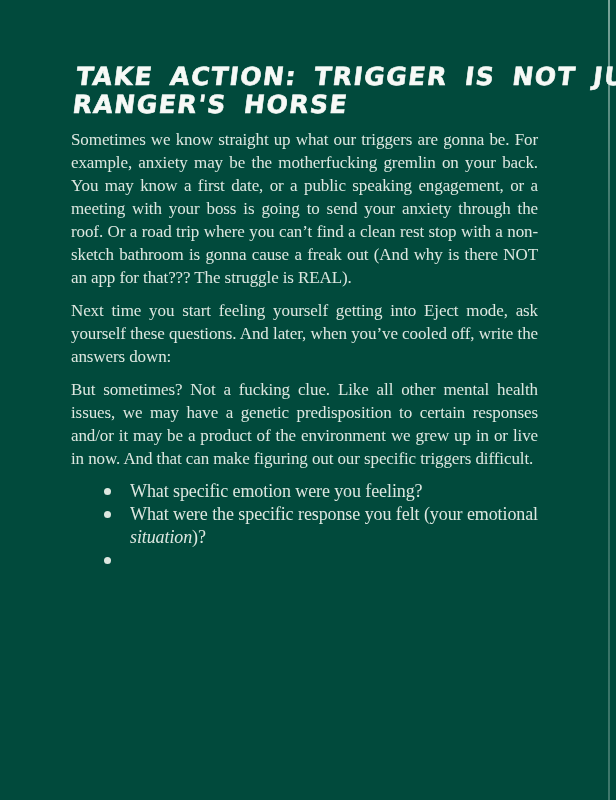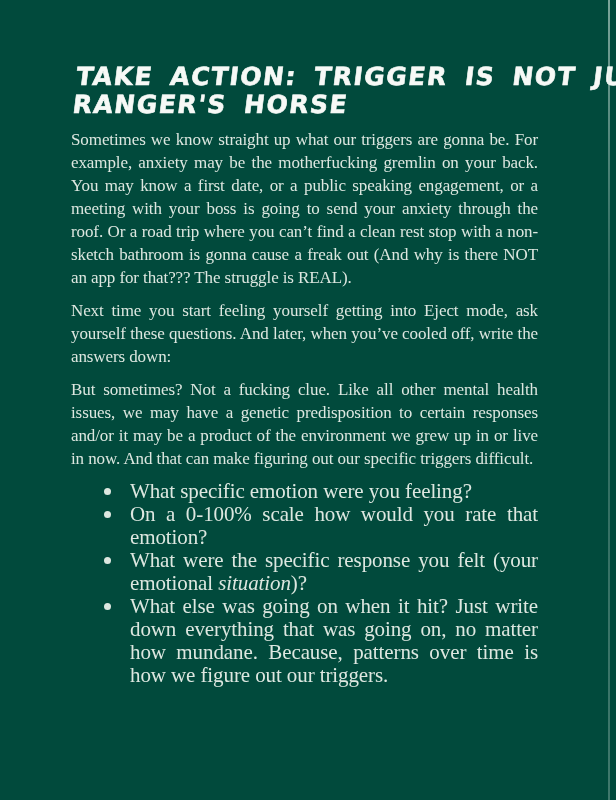--- a/index.html
+++ b/index.html
@@ -67,21 +67,21 @@
   .it { font-style: italic; }
   ul.bullets {
     list-style: none;
     margin: 0;
     padding: 0;
   }
   ul.bullets li {
     position: relative;
     padding-left: 59px;
     color: var(--text);
-    font-size: 21px;
+    font-size: 18px;
     line-height: 23px;
     text-align: justify;
     letter-spacing: -0.1px;
   }
   ul.bullets li .dot {
     position: absolute;
     left: 33px;
     top: 8px;
     width: 7px;
     height: 7px;
@@ -102,20 +102,19 @@
 
 
     <p class="para"><span>Sometimes we know straight up what our triggers are gonna be. For example, anxiety may be the motherfucking gremlin on your back. You may know a first date, or a public speaking engagement, or a meeting with your boss is going to send your anxiety through the roof. Or a road trip where you can’t find a clean rest stop with a non-sketch bathroom is gonna cause a freak out (And why is there NOT an app for that??? The struggle is REAL).</span></p>
 
     <p class="para"><span>Next time you start feeling yourself getting into Eject mode, ask yourself these questions. And later, when you’ve cooled off, write the answers down:</span></p>
 
     <p class="para"><span>But sometimes? Not a fucking clue. Like all other mental health issues, we may have a genetic predisposition to certain responses and/or it may be a product of the environment we grew up in or live in now. And that can make figuring out our specific triggers difficult.</span></p>
 
     <ul class="bullets">
       <li><span class="dot"></span><span>What specific emotion were you feeling?</span></li>
-      <li><span class="dot"></span><span>On a 0-100% scale how would you rate that emotion?</span></li>
       <li><span class="dot"></span><span>What were the specific response you felt (your emotional </span><span class="it">situation</span><span>)?</span></li>
-      <li><span class="dot"></span><span>What else was going on when it hit? Just write down everything that was going on, no matter how mundane. Because, patterns over time is how we figure out our triggers.</span></li>
+      <li><span class="dot"></span></li>
     </ul>
 
   </div>
   <div class="edge-line"></div>
 </div>
 
 </body></html>

